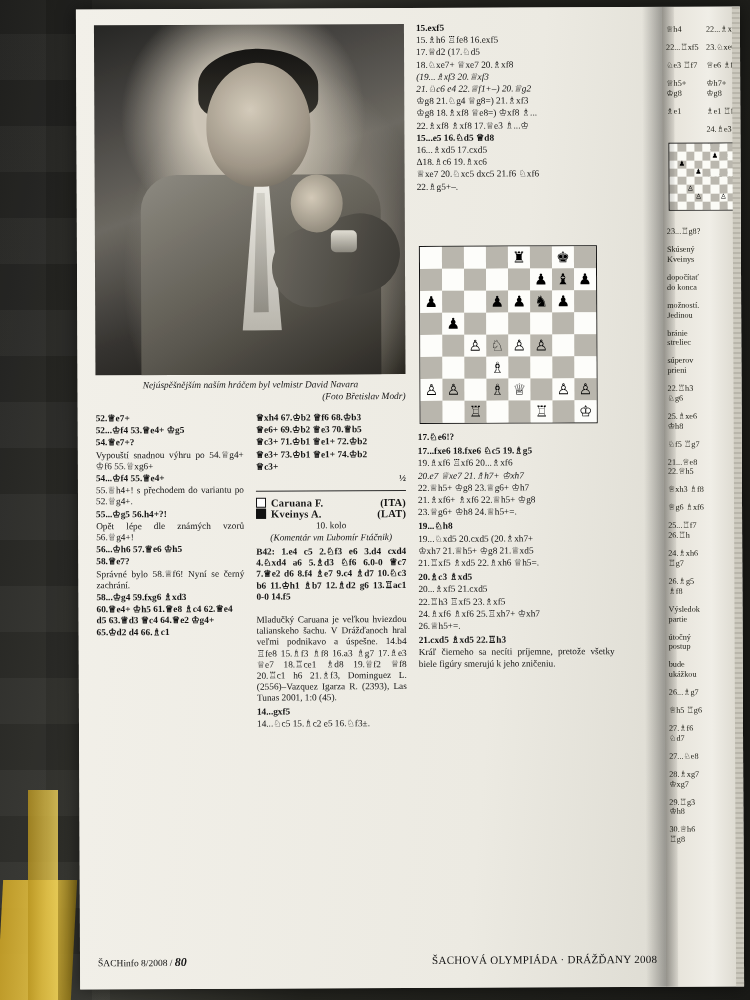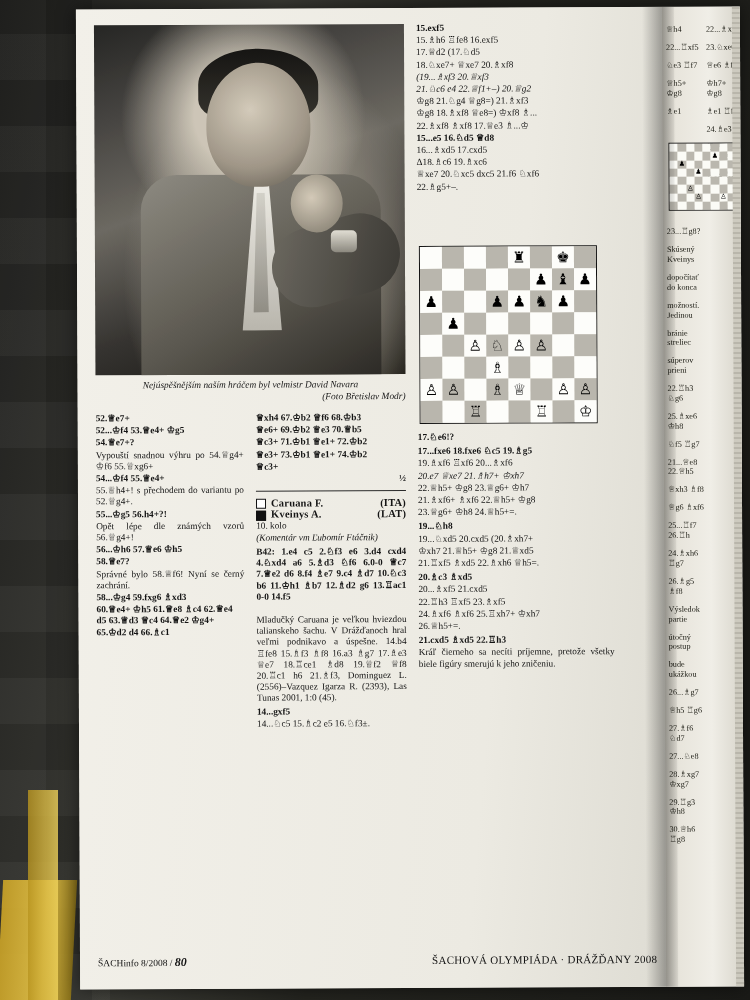--- a/index.html
+++ b/index.html
@@ -119,27 +119,27 @@
   }
   .photo-caption .l1{display:block;text-align:center;}
   .photo-caption .l2{display:block;text-align:right;}
 
   .hr-col{border:0;border-top:1px solid #2a2a2a;margin:6px 0 6px 0;}
 
   
   .col p{margin:0 0 1px 0;}
   .b{font-weight:bold;}
   .i{font-style:italic;}
-  .center{}
+  .center{text-align:center;}
   .right{text-align:right;}
   .just{text-align:justify;}
 
   
   .gamehdr{margin-top:4px;}
-  .player{display:flex;align-items:flex-end;gap:5px;font-weight:bold;font-size:10.5px;letter-spacing:.2px;}
+  .player{display:flex;align-items:flex-start;gap:5px;font-weight:bold;font-size:10.5px;letter-spacing:.2px;}
   .player .nat{margin-left:auto;font-weight:bold;}
   .sq-w{width:8px;height:8px;border:1px solid #111;background:#fff;display:inline-block;}
   .sq-b{width:8px;height:8px;border:1px solid #111;background:#111;display:inline-block;}
 
   
   .diagram{
     position:absolute;left:342px;top:238px;width:176px;height:176px;
     border:1px solid #111;
     display:grid;grid-template-columns:repeat(8,1fr);grid-template-rows:repeat(8,1fr);
   }

